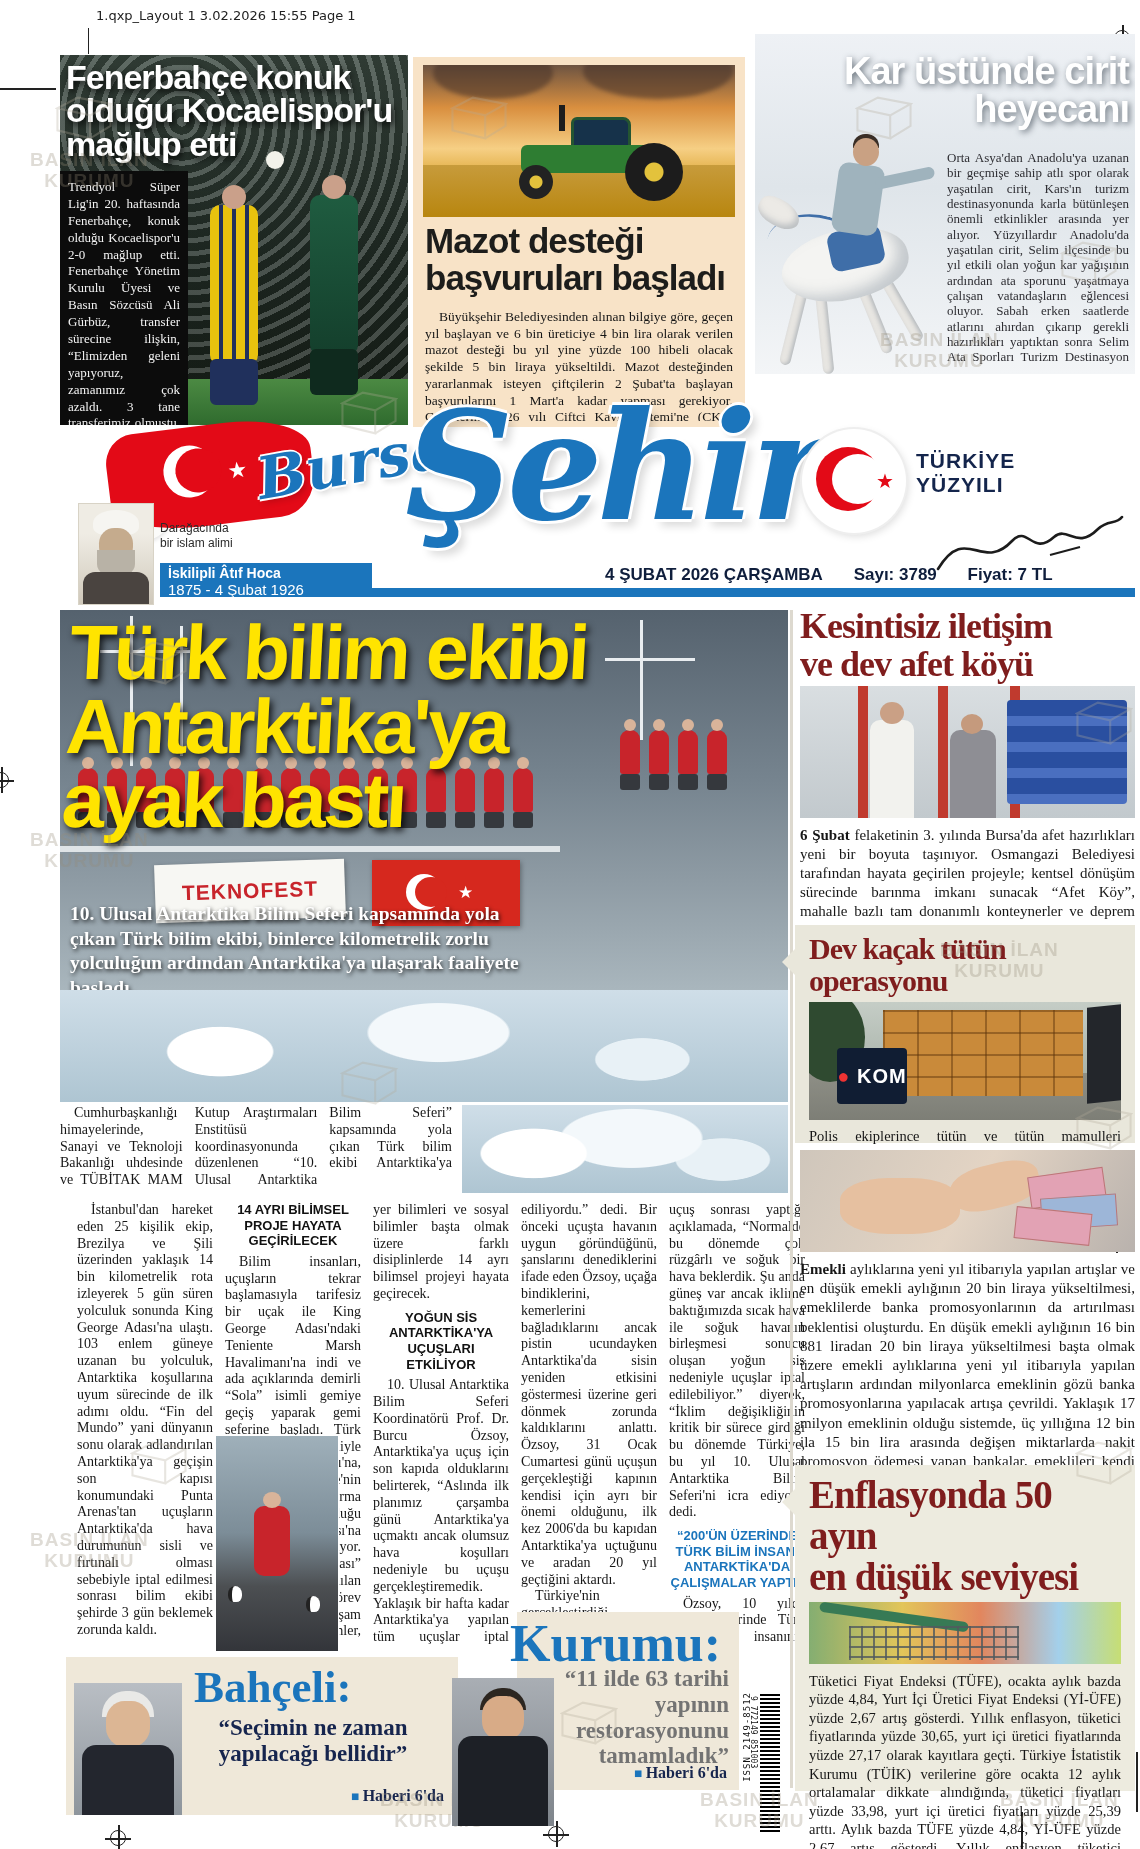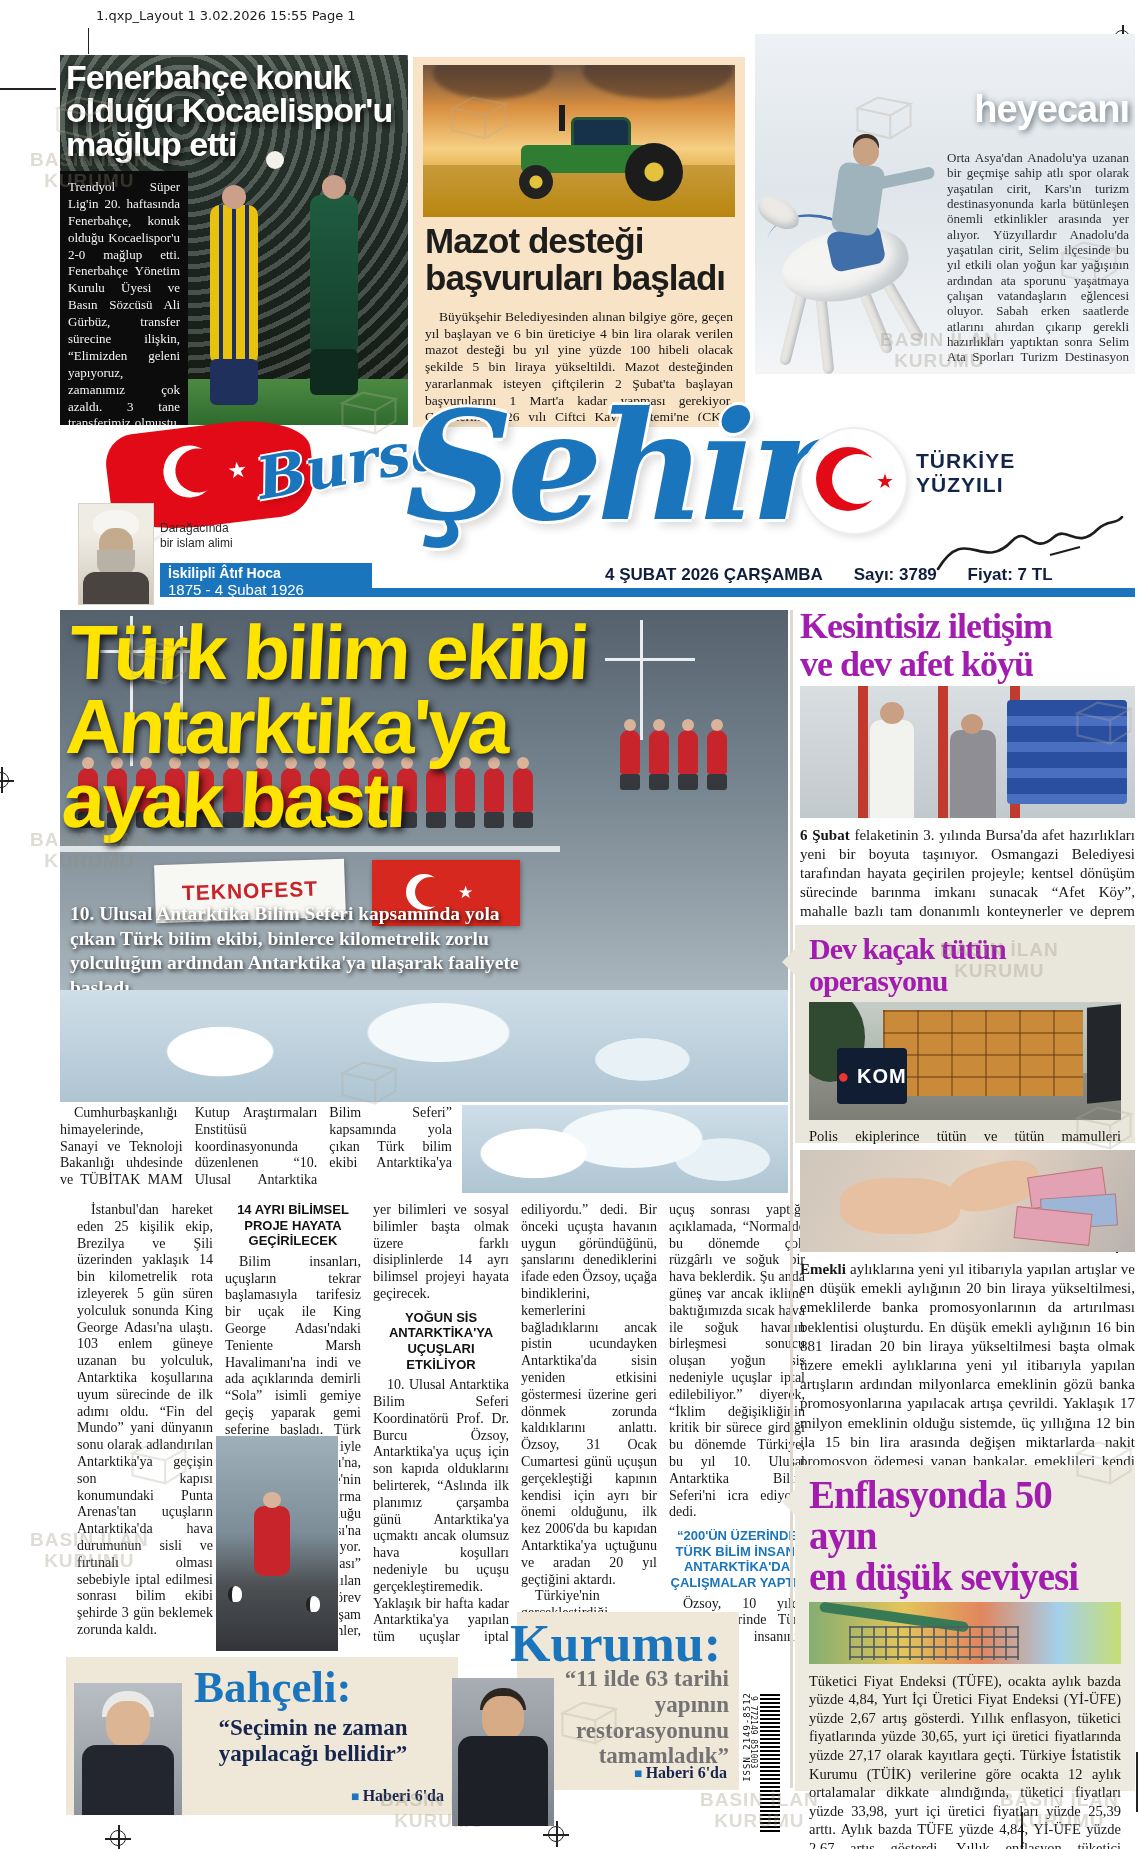--- a/index.html
+++ b/index.html
@@ -153,21 +153,21 @@
   .lead-colsB .blk-h,.lead-colsB .blk-hb{font:bold 13px/1.2 "Liberation Sans",sans-serif;text-align:center;
               text-indent:0;margin:7px 0 5px;color:#111;}
   .lead-colsB .blk-hb{color:#1b75bc;}
   .inset{position:absolute;left:155px;top:825px;width:122px;height:215px;z-index:6;overflow:hidden;
          background:linear-gradient(180deg,#9fb0ba 0%,#7c8d98 45%,#4c4f52 70%,#33353a 100%);border:1px solid #fff;}
   .inset .fig{position:absolute;left:38px;top:70px;width:36px;height:70px;background:#c8242b;border-radius:10px;}
   .inset .fig::before{content:"";position:absolute;left:9px;top:-14px;width:18px;height:16px;border-radius:50%;background:#d9b49a;}
   .inset .peng{position:absolute;width:10px;height:16px;background:#fff;border-radius:50% 50% 40% 40%;border-left:4px solid #222;}
   
   .rail-div{position:absolute;left:790px;top:610px;width:3px;height:1178px;background:#ddd9cf;}
-  .rr-head{font:bold 36px/1.05 "Liberation Serif",serif;color:#a21caf;letter-spacing:-1px;margin:0 0 8px;}
+  .rr-head{font:bold 36px/1.05 "Liberation Serif",serif;color:#7f1d1d;letter-spacing:-1px;margin:0 0 8px;}
   .rr-body{font-size:15px;line-height:1.28;text-align:justify;}
   .rr-body .lead-in{font-weight:bold;}
   .notchbox{background:#e9e7db;}
   .notchbox::before{content:"";position:absolute;left:-13px;top:24px;border:13px solid transparent;border-right-color:#e9e7db;border-left:0;}
   .sec{box-sizing:border-box;}
   .sec-afet{left:800px;top:608px;width:335px;}
   .ph-afet{width:335px;height:132px;margin:2px 0 8px;position:relative;overflow:hidden;
            background:linear-gradient(180deg,#d9dee1 0%,#c2c9cd 100%);}
   .ph-afet .post{position:absolute;top:0;bottom:0;width:10px;background:#c03a2e;}
   .ph-afet .bags{position:absolute;right:8px;top:14px;width:120px;height:104px;
@@ -345,21 +345,21 @@
       <div class="h-leg" style="left:134px;top:140px;transform:rotate(-30deg);"></div>
       <div class="h-body"></div>
       <div class="h-head"></div>
       <div class="saddle"></div>
       <div class="rider-body"></div>
       <div class="rider-arm"></div>
       <div class="rider-hair"></div>
       <div class="rider-head"></div>
     </div>
     <div class="ci-head">
-      <br><span>heyecanı</span>
+      <span>Kar üstünde cirit</span><br><span>heyecanı</span>
     </div>
     <div class="ci-body">
       <span>Orta Asya'dan Anadolu'ya uzanan bir geçmişe sahip atlı spor olarak yaşatılan cirit, Kars'ın turizm destinasyonunda karla bütünleşen önemli etkinlikler arasında yer alıyor. Yüzyıllardır Anadolu'da yaşatılan cirit, Selim ilçesinde bu yıl etkili olan yoğun kar yağışının ardından ata sporunu yaşatmaya çalışan vatandaşların eğlencesi oluyor. Sabah erken saatlerde atlarını ahırdan çıkarıp gerekli hazırlıkları yaptıktan sonra Selim Ata Sporları Turizm Destinasyon Merkezi'nde bir araya gelen cirit tutkunları, kar üzerinde atlarını sahaya sürüyor.</span>
       
     </div>
   </div>
 
   <div class="abs mast">
     <div class="dove"></div>
     <div class="flag">

